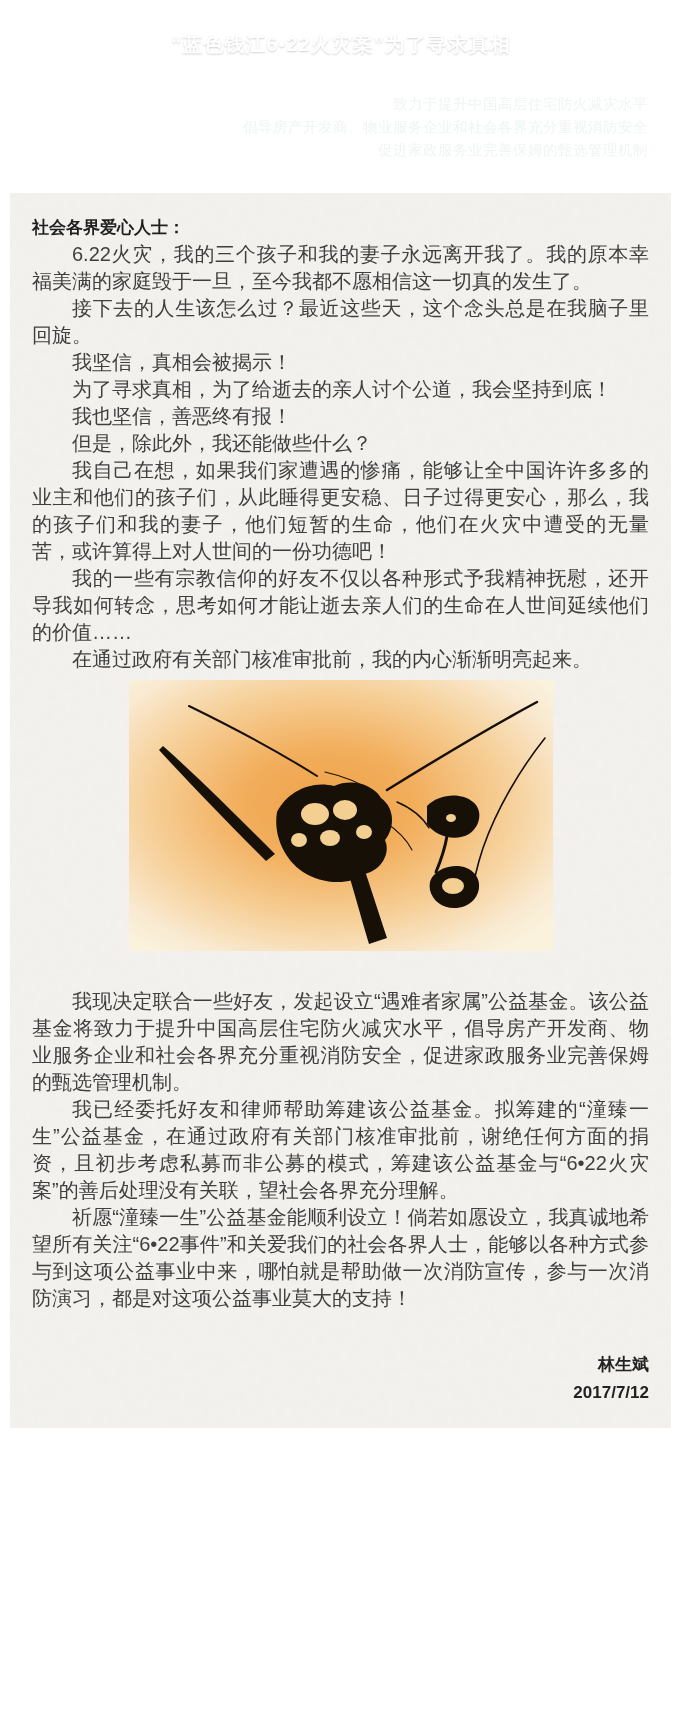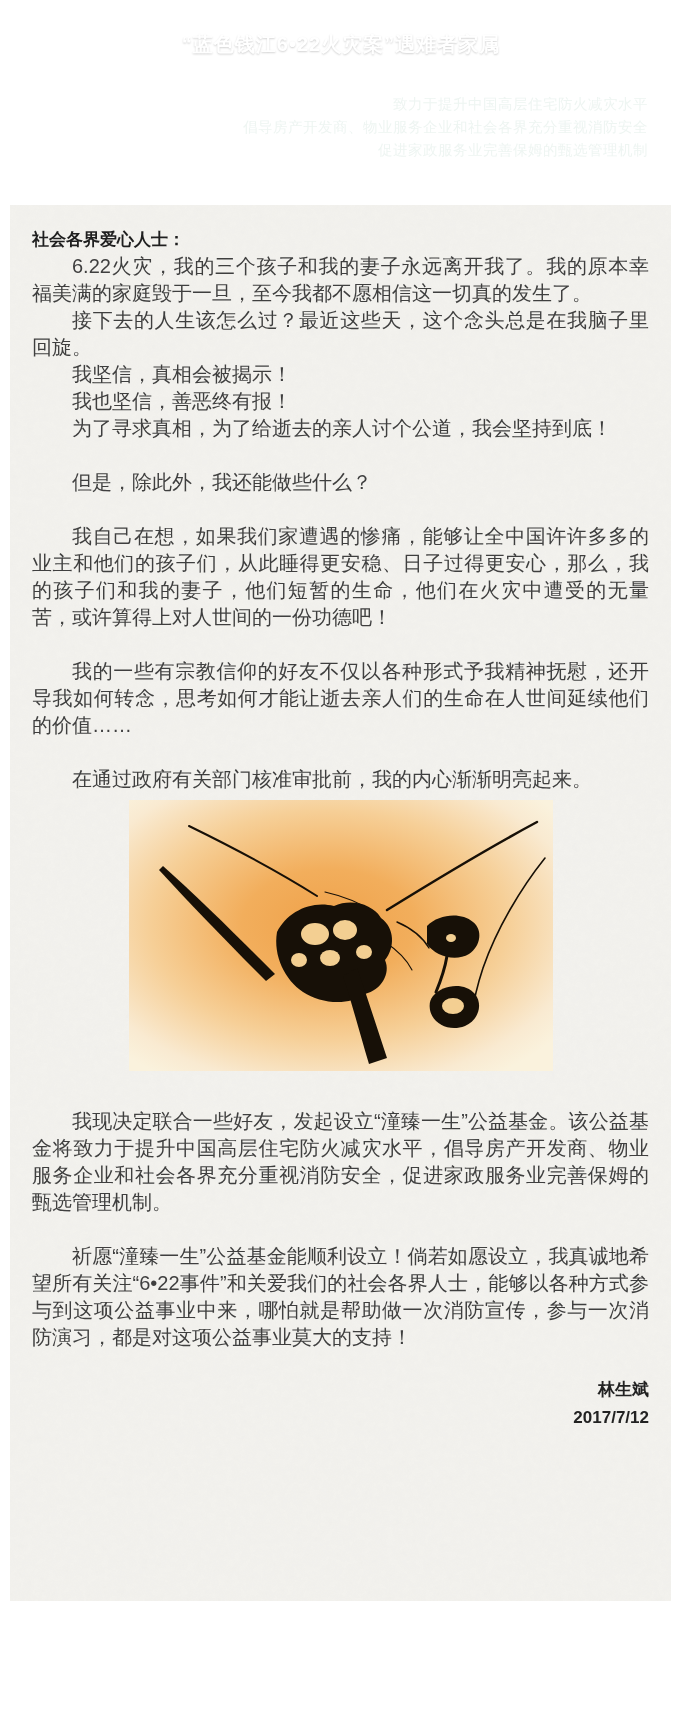--- a/index.html
+++ b/index.html
@@ -46,22 +46,22 @@
     padding-right:24px;
     text-align:right;
     color:#eef5f2;
     font-size:14.5px;
     line-height:23px;
     letter-spacing:.5px;
   }
   
   .paper{
     position:absolute;
-    left:10px; top:205px;
-    width:661px; height:1396px;
+    left:10px; top:193px;
+    width:661px; height:1235px;
     background:#f3f2ee;
     box-sizing:border-box;
   }
   .paper-texture{
     position:absolute; inset:0;
     width:100%; height:100%;
     opacity:.55;
     pointer-events:none;
   }
   .letter-content{
@@ -75,43 +75,43 @@
     line-height:27px;
   }
   p.body-par{
     margin:0;
     font-size:20px;
     line-height:27px;
     color:#3f3f3f;
     text-indent:2em;
     text-align:justify;
   }
-  p.gap{ margin-top:27px; }
+  p.gap{ }
   .figure{
     width:424px; height:271px;
     margin:7px auto 37px auto;
     display:block;
   }
   .signature{
-    margin-top:25px;
+    margin-top:39px;
     text-align:right;
     font-weight:bold;
     color:#222222;
     font-size:17px;
     line-height:28px;
   }
 </style>
 </head>
 <body>
 
 <div class="page">
 
   <div class="banner">
     <div class="banner-title">
-      <div>“蓝色钱江6•22火灾案”遇难者家属</div>
+      <div>“蓝色钱江6•22火灾案”为了寻求真相</div>
     </div>
     <div class="banner-mission">
       <div>致力于提升中国高层住宅防火减灾水平</div>
       <div>倡导房产开发商、物业服务企业和社会各界充分重视消防安全</div>
       <div>促进家政服务业完善保姆的甄选管理机制</div>
     </div>
   </div>
 
   <div class="paper">
     <svg class="paper-texture" xmlns="http://www.w3.org/2000/svg">
@@ -121,22 +121,22 @@
       </filter>
       <rect width="100%" height="100%" filter="url(#crumple)"></rect>
     </svg>
 
     <div class="letter-content">
       <div class="salutation">社会各界爱心人士：</div>
 
       <p class="body-par">6.22火灾，我的三个孩子和我的妻子永远离开我了。我的原本幸福美满的家庭毁于一旦，至今我都不愿相信这一切真的发生了。</p>
       <p class="body-par">接下去的人生该怎么过？最近这些天，这个念头总是在我脑子里回旋。</p>
       <p class="body-par">我坚信，真相会被揭示！</p>
+      <p class="body-par">为了寻求真相，为了给逝去的亲人讨个公道，我会坚持到底！</p>
       <p class="body-par">我也坚信，善恶终有报！</p>
-      <p class="body-par">为了寻求真相，为了给逝去的亲人讨个公道，我会坚持到底！</p>
       <p class="body-par gap">但是，除此外，我还能做些什么？</p>
       <p class="body-par gap">我自己在想，如果我们家遭遇的惨痛，能够让全中国许许多多的业主和他们的孩子们，从此睡得更安稳、日子过得更安心，那么，我的孩子们和我的妻子，他们短暂的生命，他们在火灾中遭受的无量苦，或许算得上对人世间的一份功德吧！</p>
       <p class="body-par gap">我的一些有宗教信仰的好友不仅以各种形式予我精神抚慰，还开导我如何转念，思考如何才能让逝去亲人们的生命在人世间延续他们的价值……</p>
       <p class="body-par gap">在通过政府有关部门核准审批前，我的内心渐渐明亮起来。</p>
 
       <svg class="figure" viewBox="0 0 424 271" xmlns="http://www.w3.org/2000/svg">
         <defs>
           <radialGradient id="wash" cx="47%" cy="46%" r="68%">
             <stop offset="0%" stop-color="#efa149"></stop>
             <stop offset="30%" stop-color="#f2ae5c"></stop>
@@ -167,21 +167,22 @@
           <ellipse cx="186" cy="134" rx="14" ry="11"></ellipse>
           <ellipse cx="216" cy="130" rx="12" ry="10"></ellipse>
           <ellipse cx="201" cy="158" rx="10" ry="8"></ellipse>
           <ellipse cx="235" cy="152" rx="8" ry="7"></ellipse>
           <ellipse cx="170" cy="160" rx="8" ry="7"></ellipse>
           <ellipse cx="324" cy="206" rx="11" ry="8"></ellipse>
           <ellipse cx="322" cy="138" rx="5" ry="4"></ellipse>
         </g>
       </svg>
 
-      <p class="body-par">我现决定联合一些好友，发起设立“潼臻一生”公益基金。该公益基金将致力于提升中国高层住宅防火减灾水平，倡导房产开发商、物业服务企业和社会各界充分重视消防安全，促进家政服务业完善保姆的甄选管理机制。</p>
+      <p class="body-par">我现决定联合一些好友，发起设立“遇难者家属”公益基金。该公益基金将致力于提升中国高层住宅防火减灾水平，倡导房产开发商、物业服务企业和社会各界充分重视消防安全，促进家政服务业完善保姆的甄选管理机制。</p>
+      <p class="body-par gap">我已经委托好友和律师帮助筹建该公益基金。拟筹建的“潼臻一生”公益基金，在通过政府有关部门核准审批前，谢绝任何方面的捐资，且初步考虑私募而非公募的模式，筹建该公益基金与“6•22火灾案”的善后处理没有关联，望社会各界充分理解。</p>
       <p class="body-par gap">祈愿“潼臻一生”公益基金能顺利设立！倘若如愿设立，我真诚地希望所有关注“6•22事件”和关爱我们的社会各界人士，能够以各种方式参与到这项公益事业中来，哪怕就是帮助做一次消防宣传，参与一次消防演习，都是对这项公益事业莫大的支持！</p>
 
       <div class="signature">
         <div>林生斌</div>
         <div>2017/7/12</div>
       </div>
     </div>
   </div>
 
 </div>

